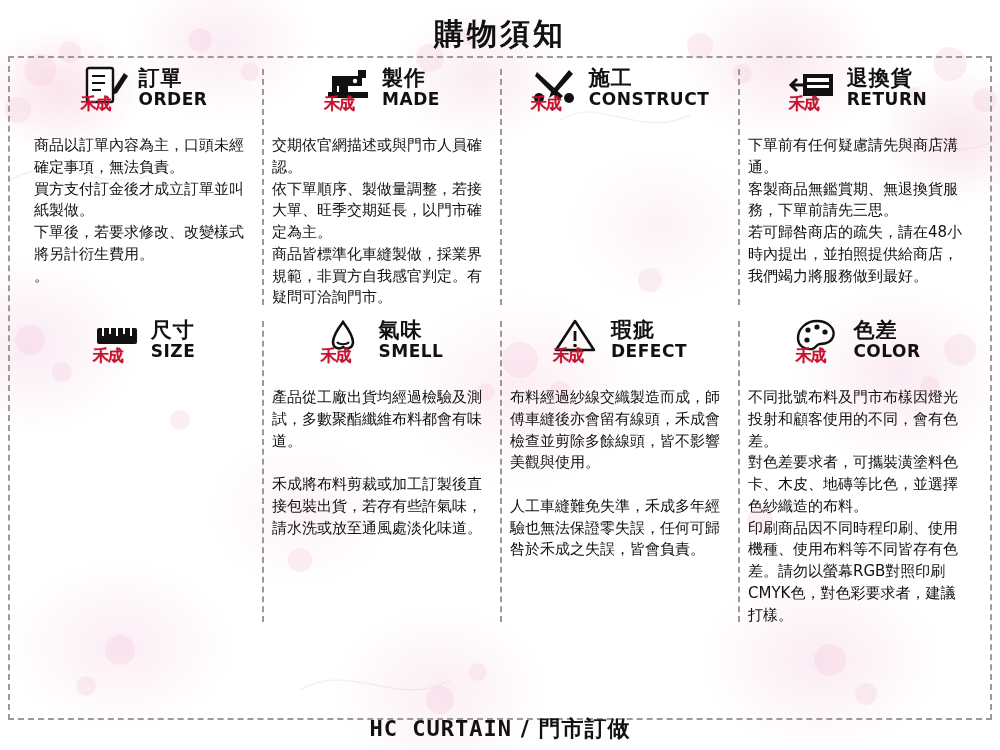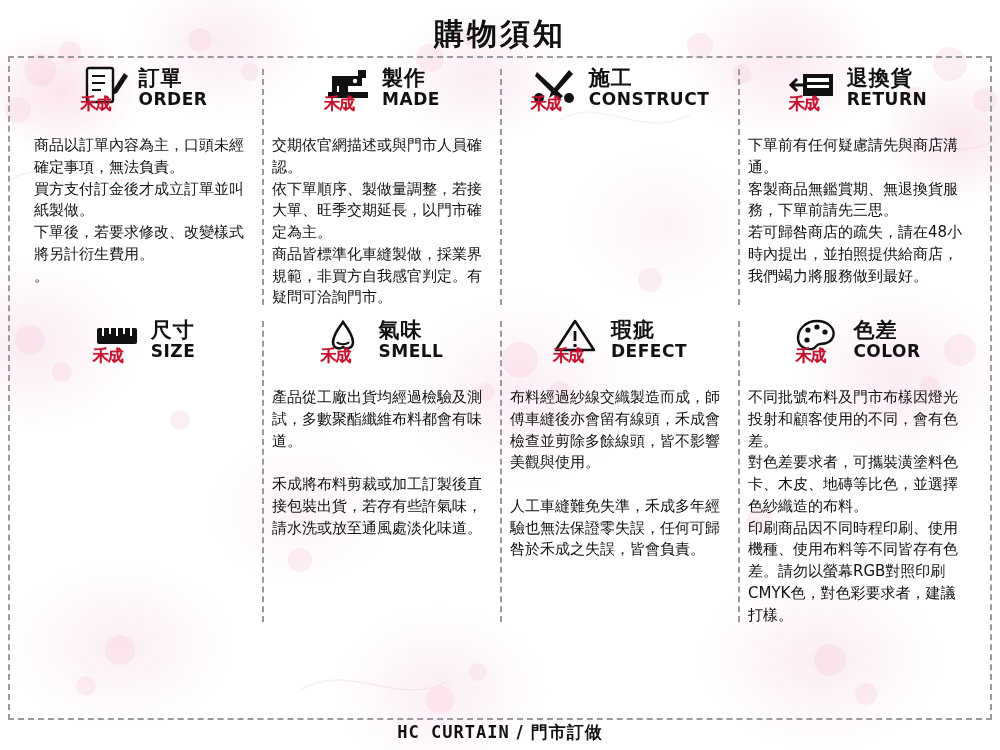--- a/index.html
+++ b/index.html
@@ -114,21 +114,21 @@
     color:#111;
     white-space:pre-line;
     text-align:left;
     margin-top:24px;
   }
 
   .footer{
     position:absolute;
     left:0;right:0;bottom:6px;
     text-align:center;
-    font-size:17px;
+    font-size:22px;
     font-weight:bold;
     letter-spacing:1px;
     color:#111;
     z-index:3;
   }
   .footer .mono{font-family:"DejaVu Sans Mono","Liberation Mono",monospace;}
 </style>
 </head>
 <body>
 

